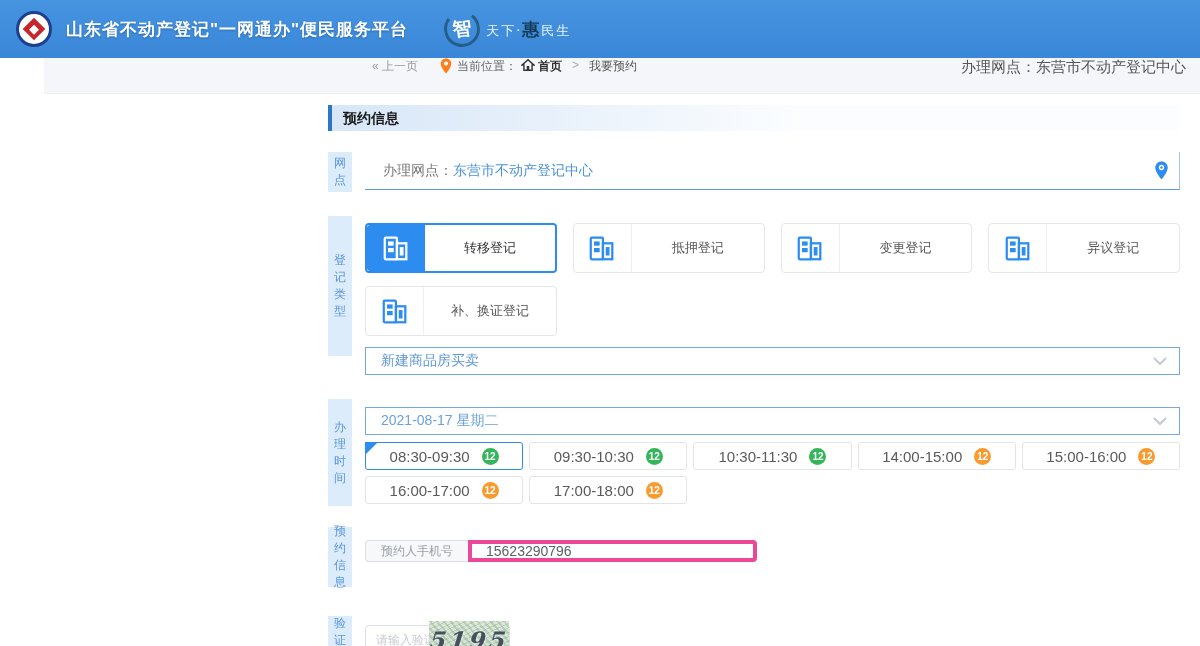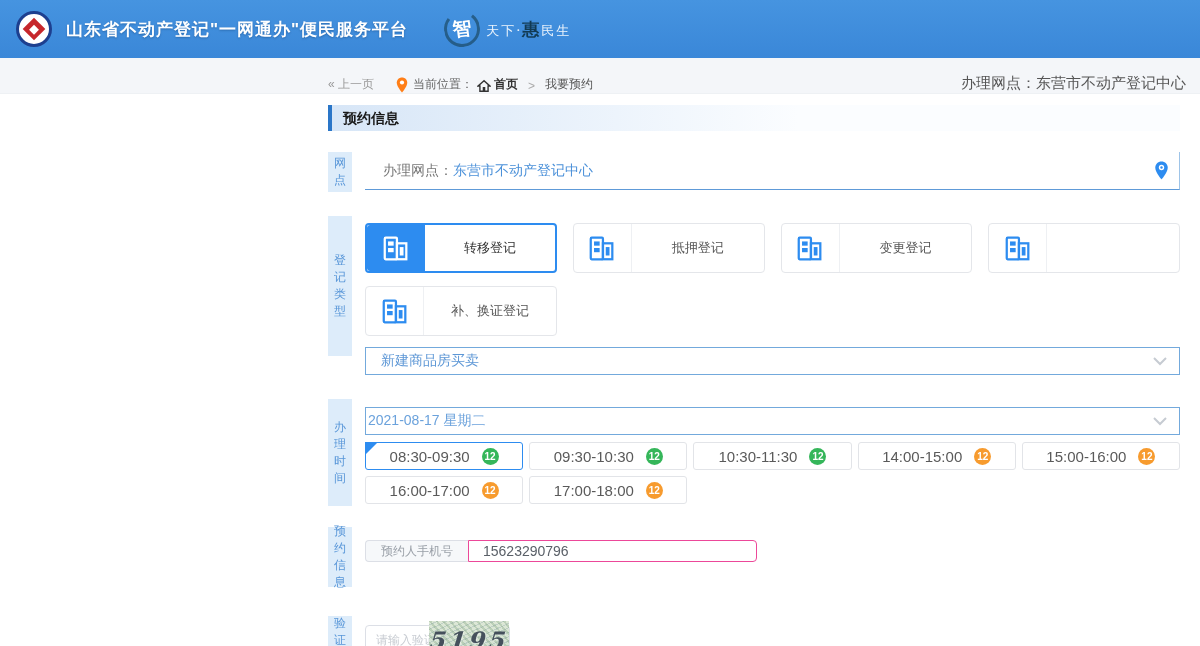--- a/index.html
+++ b/index.html
@@ -16,22 +16,22 @@
   .site-title { color:#fff; font-weight:bold; font-size:17px; margin-left:14px; letter-spacing:1px;
                 text-shadow:0 1px 2px rgba(0,40,90,.35); }
   .slogan { margin-left:36px; display:flex; align-items:center; color:#fff; font-family:"DejaVu Serif",serif; }
   .slogan-ring { width:36px; height:36px; border:3px solid rgba(25,70,95,.65); border-radius:50%;
                  display:flex; align-items:center; justify-content:center; font-size:19px; font-weight:bold;
                  color:#fff; transform:rotate(-8deg); border-top-color:transparent; }
   .slogan-rest { margin-left:6px; font-size:13px; letter-spacing:2px; color:#ecf4fc; }
   .slogan-big { font-size:17px; font-weight:bold; color:#123a52; }
 
   
-  .crumbbar { height:36px; background:#f4f6f9; display:flex; align-items:flex-end; padding:0 14px 0 328px;
-              font-size:12px; color:#666; border-bottom:1px solid #eef1f4; }
+  .crumbbar { height:36px; background:#f4f6f9; display:flex; align-items:flex-start; padding:0 14px 0 328px;
+              font-size:12px; color:#666; border-bottom:1px solid #eef1f4;margin-left:44px; }
   .crumb-back { color:#999; cursor:pointer; }
   .crumb-sep { width:22px; }
   .pin-o { width:12px; height:16px; margin-right:5px; }
   .crumb-loc { color:#666; }
   .home-ico { width:14px; height:14px; margin:0 3px 0 4px; }
   .crumb-home { color:#333; font-weight:bold; }
   .crumb-gt { color:#aaa; margin:0 10px; }
   .crumb-cur { color:#555; }
   .crumb-right { margin-left:auto; color:#555; font-size:15px; }
 
@@ -70,40 +70,40 @@
   .type-card.selected .type-lab { color:#333; }
 
   .selectbox { margin-top:11px; height:28px; border:1px solid #73a9dc; display:flex; align-items:center;
                padding:0 12px 0 15px; font-size:14px; color:#5d97d6; cursor:pointer; background:#fff; }
   .chev { margin-left:auto; width:14px; height:9px; }
 
   
   .g-time { margin-bottom:21px; }
   .g-time .gstrip { height:107px; align-self:flex-start; margin-top:2px; }
   .dateselect { margin-top:10px; height:28px; border:1px solid #73a9dc; display:flex; align-items:center;
-                padding:0 12px 0 2px; font-size:14px; color:#6ba2dc; cursor:pointer; background:#fff; }
+                padding:0 12px 0 15px; font-size:14px; color:#6ba2dc; cursor:pointer; background:#fff; }
   .slots { margin-top:7px; display:grid; grid-template-columns:repeat(5,1fr); gap:6px; }
   .slot { position:relative; height:28px; border:1px solid #e2e4e8; border-radius:3px; background:#fff;
           display:flex; align-items:center; justify-content:center; gap:12px; cursor:pointer; }
   .slot-lab { font-size:15px; color:#5a5a5a; }
   .slot-badge { width:17px; height:17px; border-radius:50%; color:#fff; font-size:10px; font-weight:bold;
                 display:flex; align-items:center; justify-content:center; }
   .slot-badge.green { background:#35b65a; }
   .slot-badge.orange { background:#f79b2e; }
   .slot.selected { border-color:#2d8cf0; }
   .slot.selected::before { content:""; position:absolute; top:-1px; left:-1px;
                            border-top:13px solid #2d8cf0; border-right:13px solid transparent; }
 
   
   .g-contact { margin-bottom:29px; }
   .g-contact .gstrip { height:60px; }
   .phone-row { margin-top:13px; display:flex; height:22px; width:392px; }
   .phone-addon { background:#f6f8fa; border:1px solid #dcdfe6; border-right:none; border-radius:4px 0 0 4px;
                  color:#9aa0a8; font-size:12px; display:flex; align-items:center; padding:0 15px; }
-  .phone-input { flex:1; border:1px solid #ec4899; border-radius:0 4px 4px 0; font-size:14px; color:#5a6068;
+  .phone-input { flex:1; border:4px solid #ec4899; border-radius:0 4px 4px 0; font-size:14px; color:#5a6068;
                  padding:0 14px; outline:none; font-family:inherit; }
 
   
   .g-captcha .gstrip { height:48px; }
   .cap-row { margin-top:5px; position:relative; height:38px; width:260px; }
   .cap-input { position:absolute; left:0; top:4px; width:145px; height:30px; border:1px solid #dcdfe6;
                border-radius:4px; padding:0 10px; font-size:12px; color:#555; outline:none; font-family:inherit; }
   .cap-input::placeholder { color:#c8ccd2; }
   .cap-img { position:absolute; left:64px; top:0; width:80px; height:38px; cursor:pointer;
              background:
@@ -212,20 +212,21 @@
   <div class="type-card">
     <div class="type-ico">
       <svg width="30" height="30" viewBox="0 0 32 32">
         <rect x="4" y="5" width="13" height="23" rx="1" fill="none" stroke="currentColor" stroke-width="2.4"></rect>
         <rect x="17" y="11" width="10" height="17" fill="none" stroke="currentColor" stroke-width="2.4"></rect>
         <rect x="7.5" y="9" width="6" height="4.5" fill="currentColor"></rect>
         <rect x="7.5" y="16" width="6" height="4.5" fill="currentColor"></rect>
         <rect x="20" y="15" width="4" height="9" fill="currentColor"></rect>
       </svg>
     </div>
+    <div class="type-lab">异议登记</div>
   </div>
 
   <div class="type-card">
     <div class="type-ico">
       <svg width="30" height="30" viewBox="0 0 32 32">
         <rect x="4" y="5" width="13" height="23" rx="1" fill="none" stroke="currentColor" stroke-width="2.4"></rect>
         <rect x="17" y="11" width="10" height="17" fill="none" stroke="currentColor" stroke-width="2.4"></rect>
         <rect x="7.5" y="9" width="6" height="4.5" fill="currentColor"></rect>
         <rect x="7.5" y="16" width="6" height="4.5" fill="currentColor"></rect>
         <rect x="20" y="15" width="4" height="9" fill="currentColor"></rect>

